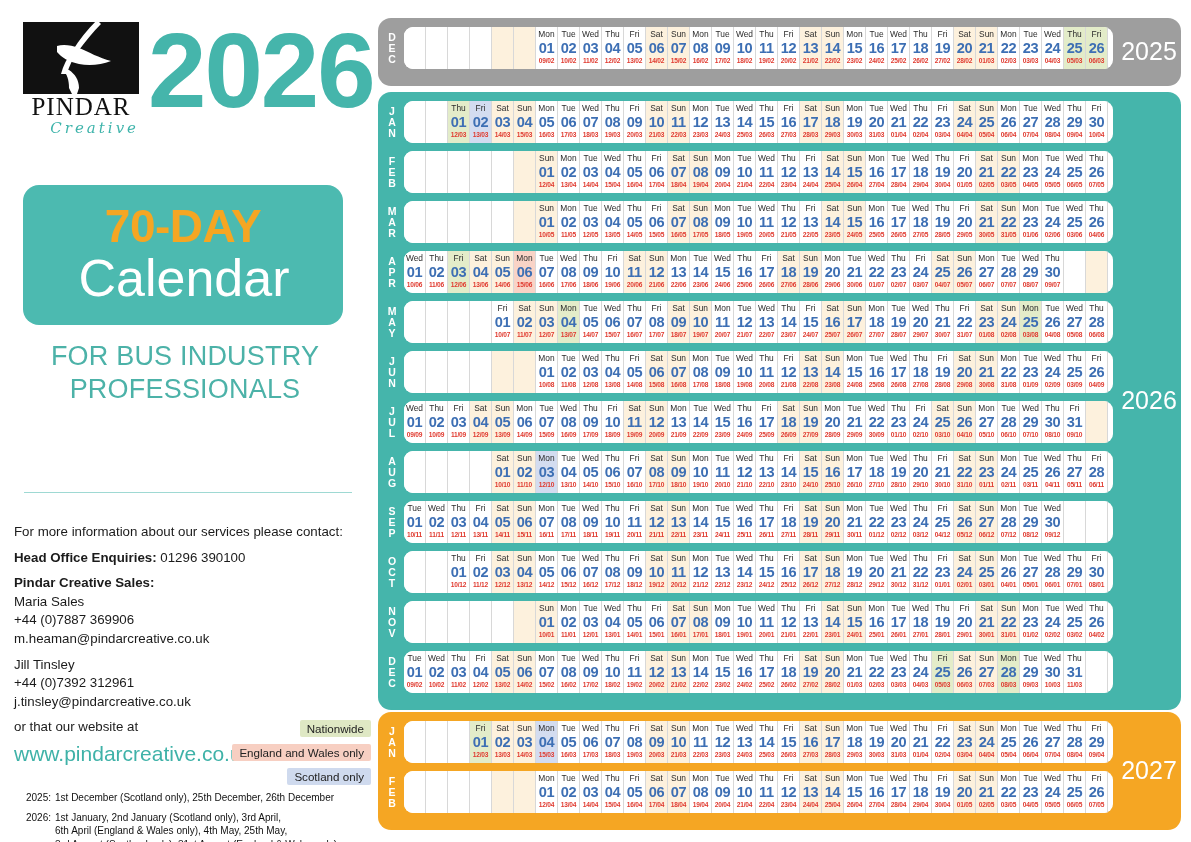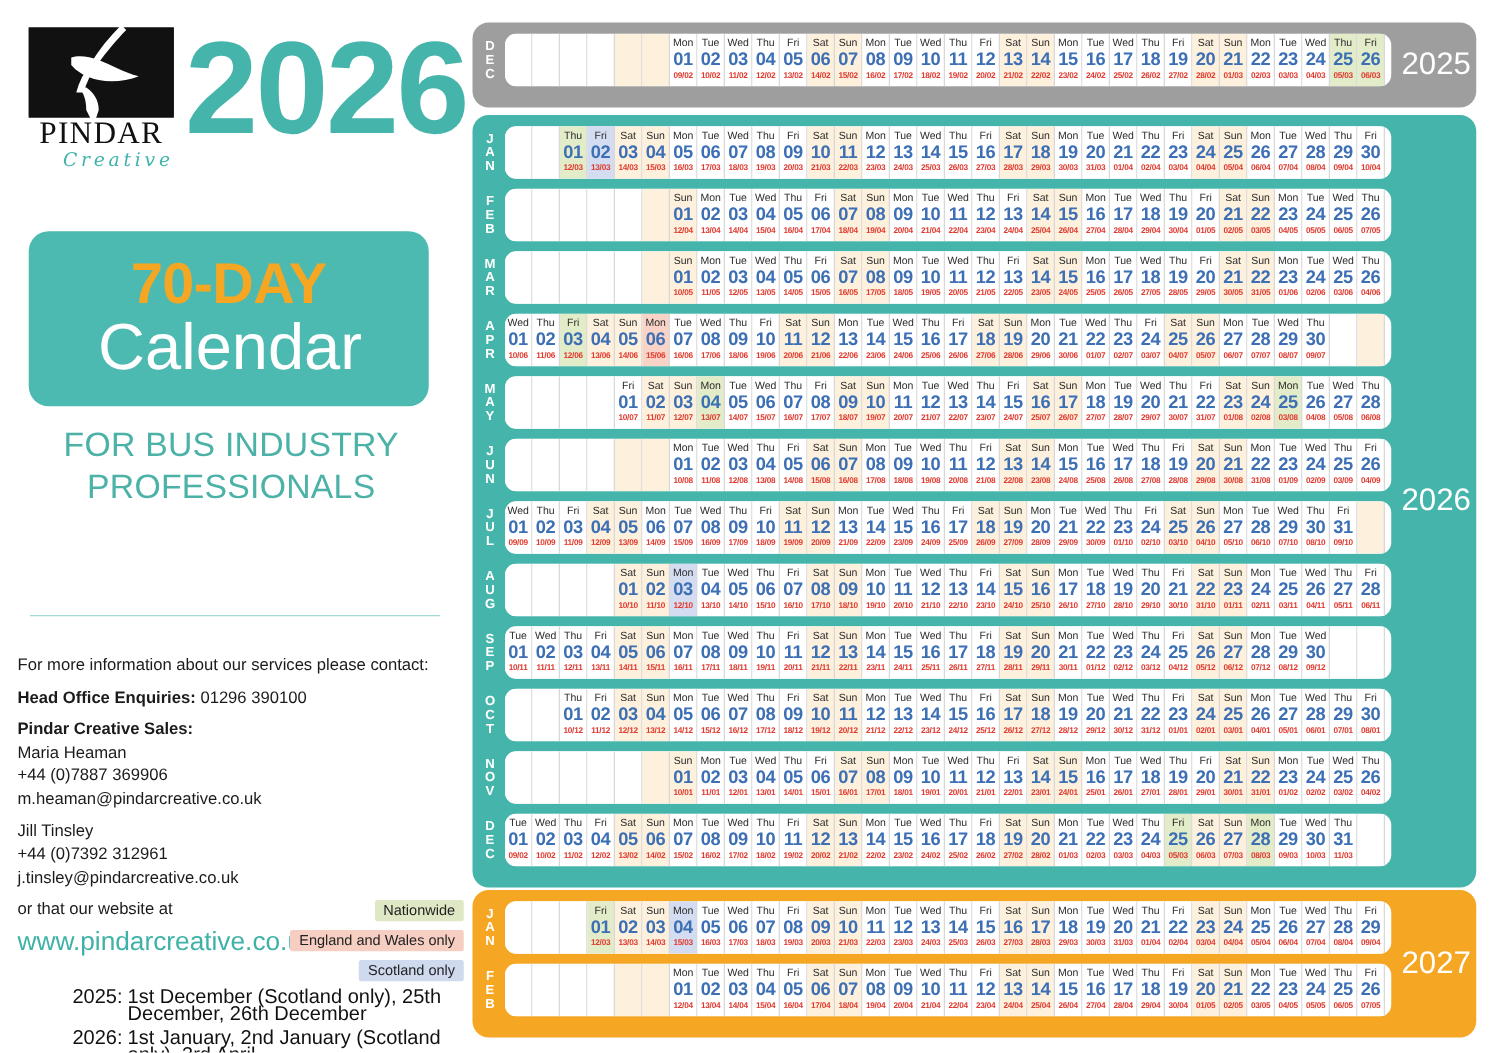--- a/index.html
+++ b/index.html
@@ -83,21 +83,21 @@
   }
   #holidays{
     position:absolute;left:26px;top:714px;width:345px;
   }
   #ph-title{font-size:11.4px;font-weight:bold;color:#111;letter-spacing:0.2px;}
   #ph-key{margin-top:6px;display:flex;gap:7px;align-items:flex-end;font-size:11.6px;color:#222;flex-direction:column;}
   .ph-chip{padding:2px 7px;border-radius:2px;white-space:nowrap;}
   .ph-nat{background:#dfe8c4;}
   .ph-ew{background:#f7cfc2;}
   .ph-sc{background:#cfdaee;}
-  .ph-line{margin-top:6px;font-size:16px;line-height:13.6px;color:#111;display:flex;margin-left:32px;}
+  .ph-line{margin-top:6px;font-size:10px;line-height:13.6px;color:#111;display:flex;}
   .ph-year{font-weight:normal;white-space:nowrap;margin-right:4px;}
   .ph-text{}
   
   #calendar{
     position:absolute;left:378px;top:0;width:813px;height:842px;
   }
   .band{
     position:absolute;border-radius:13px;
     box-sizing:border-box;
   }
@@ -172,21 +172,21 @@
 
   <div id="divider"></div>
 
   <div id="contact">
     <span>For more information about our services please contact:</span>
     <span class="gap"></span>
     <span class="b">Head Office Enquiries:</span>
     <span>01296 390100</span>
     <span class="gap"></span>
     <span class="b">Pindar Creative Sales:</span><br>
-    <span>Maria Heaman</span><br>
+    <span>Maria Sales</span><br>
     <span>+44 (0)7887 369906</span><br>
     <span>m.heaman@pindarcreative.co.uk</span>
     <span class="gap"></span>
     <span>Jill Tinsley</span><br>
     <span>+44 (0)7392 312961</span><br>
     <span>j.tinsley@pindarcreative.co.uk</span>
     <span class="gap"></span>
     <span>or that our website at</span>
     <span id="website">www.pindarcreative.co.uk</span>
   </div>

